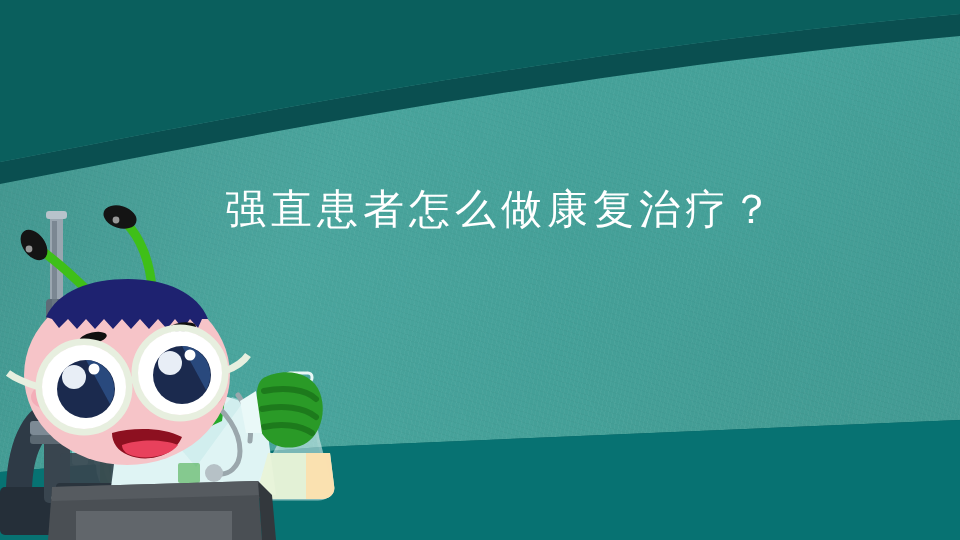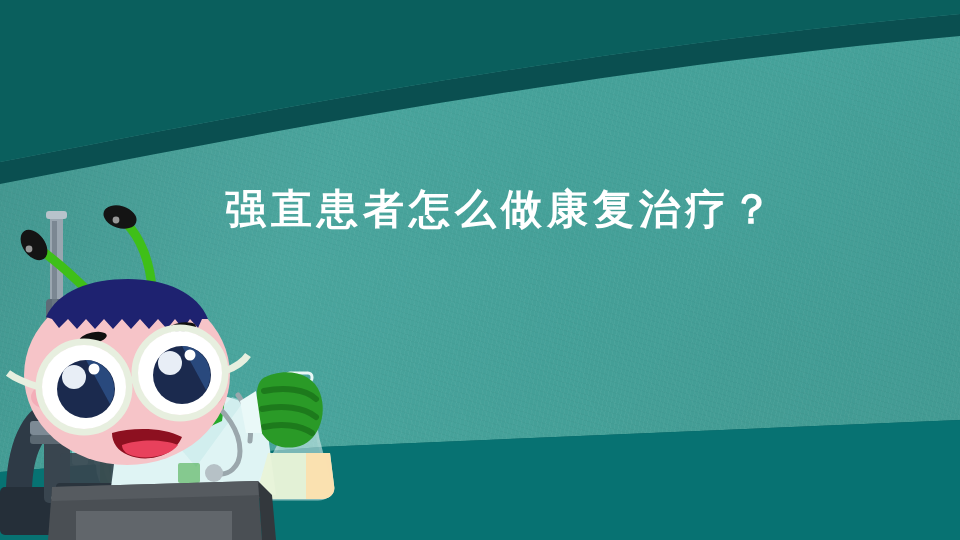--- a/index.html
+++ b/index.html
@@ -58,21 +58,21 @@
   
   .title{
     position:absolute;
     left:225px; top:180px;
     width:680px;
     color:#ffffff;
     font-size:41px;
     line-height:58px;
     letter-spacing:5px;
     white-space:nowrap;
-    font-weight:700;
+    font-weight:400;
     font-family:"DejaVu Serif","Liberation Serif",serif;
   }
 
   
   #scene{position:absolute;left:0;top:195px;width:400px;height:345px;}
   #scene svg{display:block;}
 </style>
 </head>
 <body>
 

